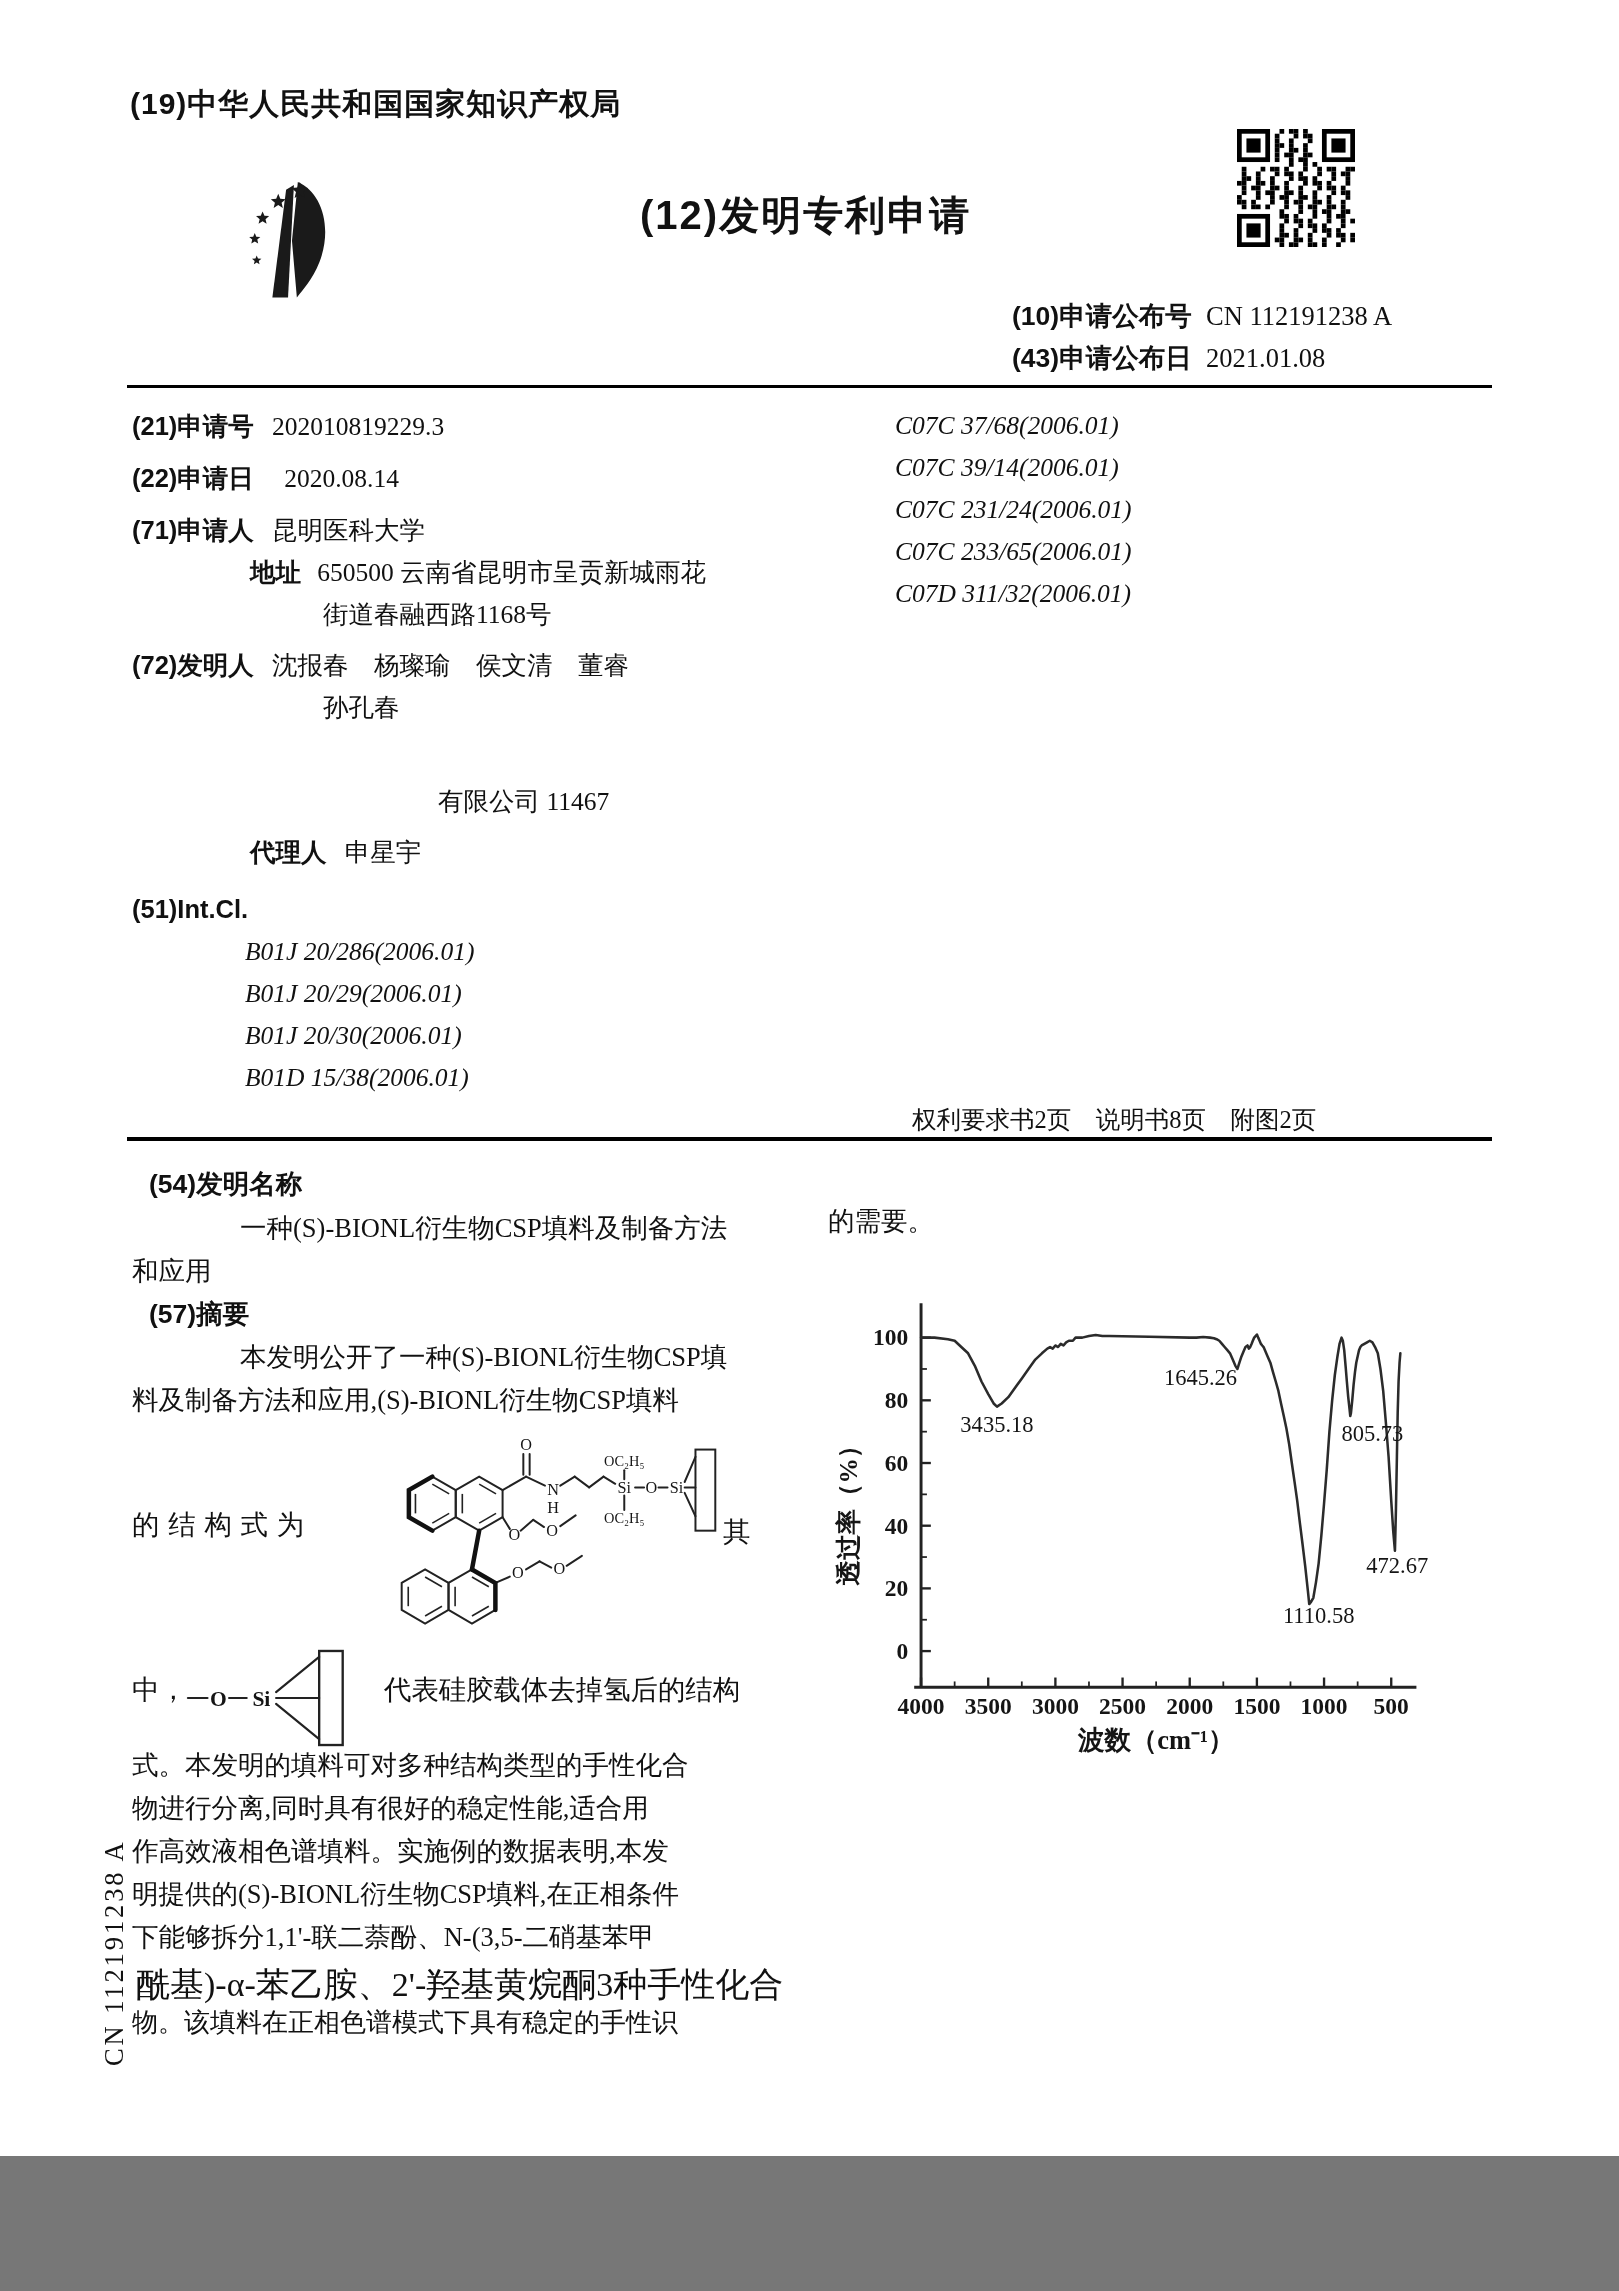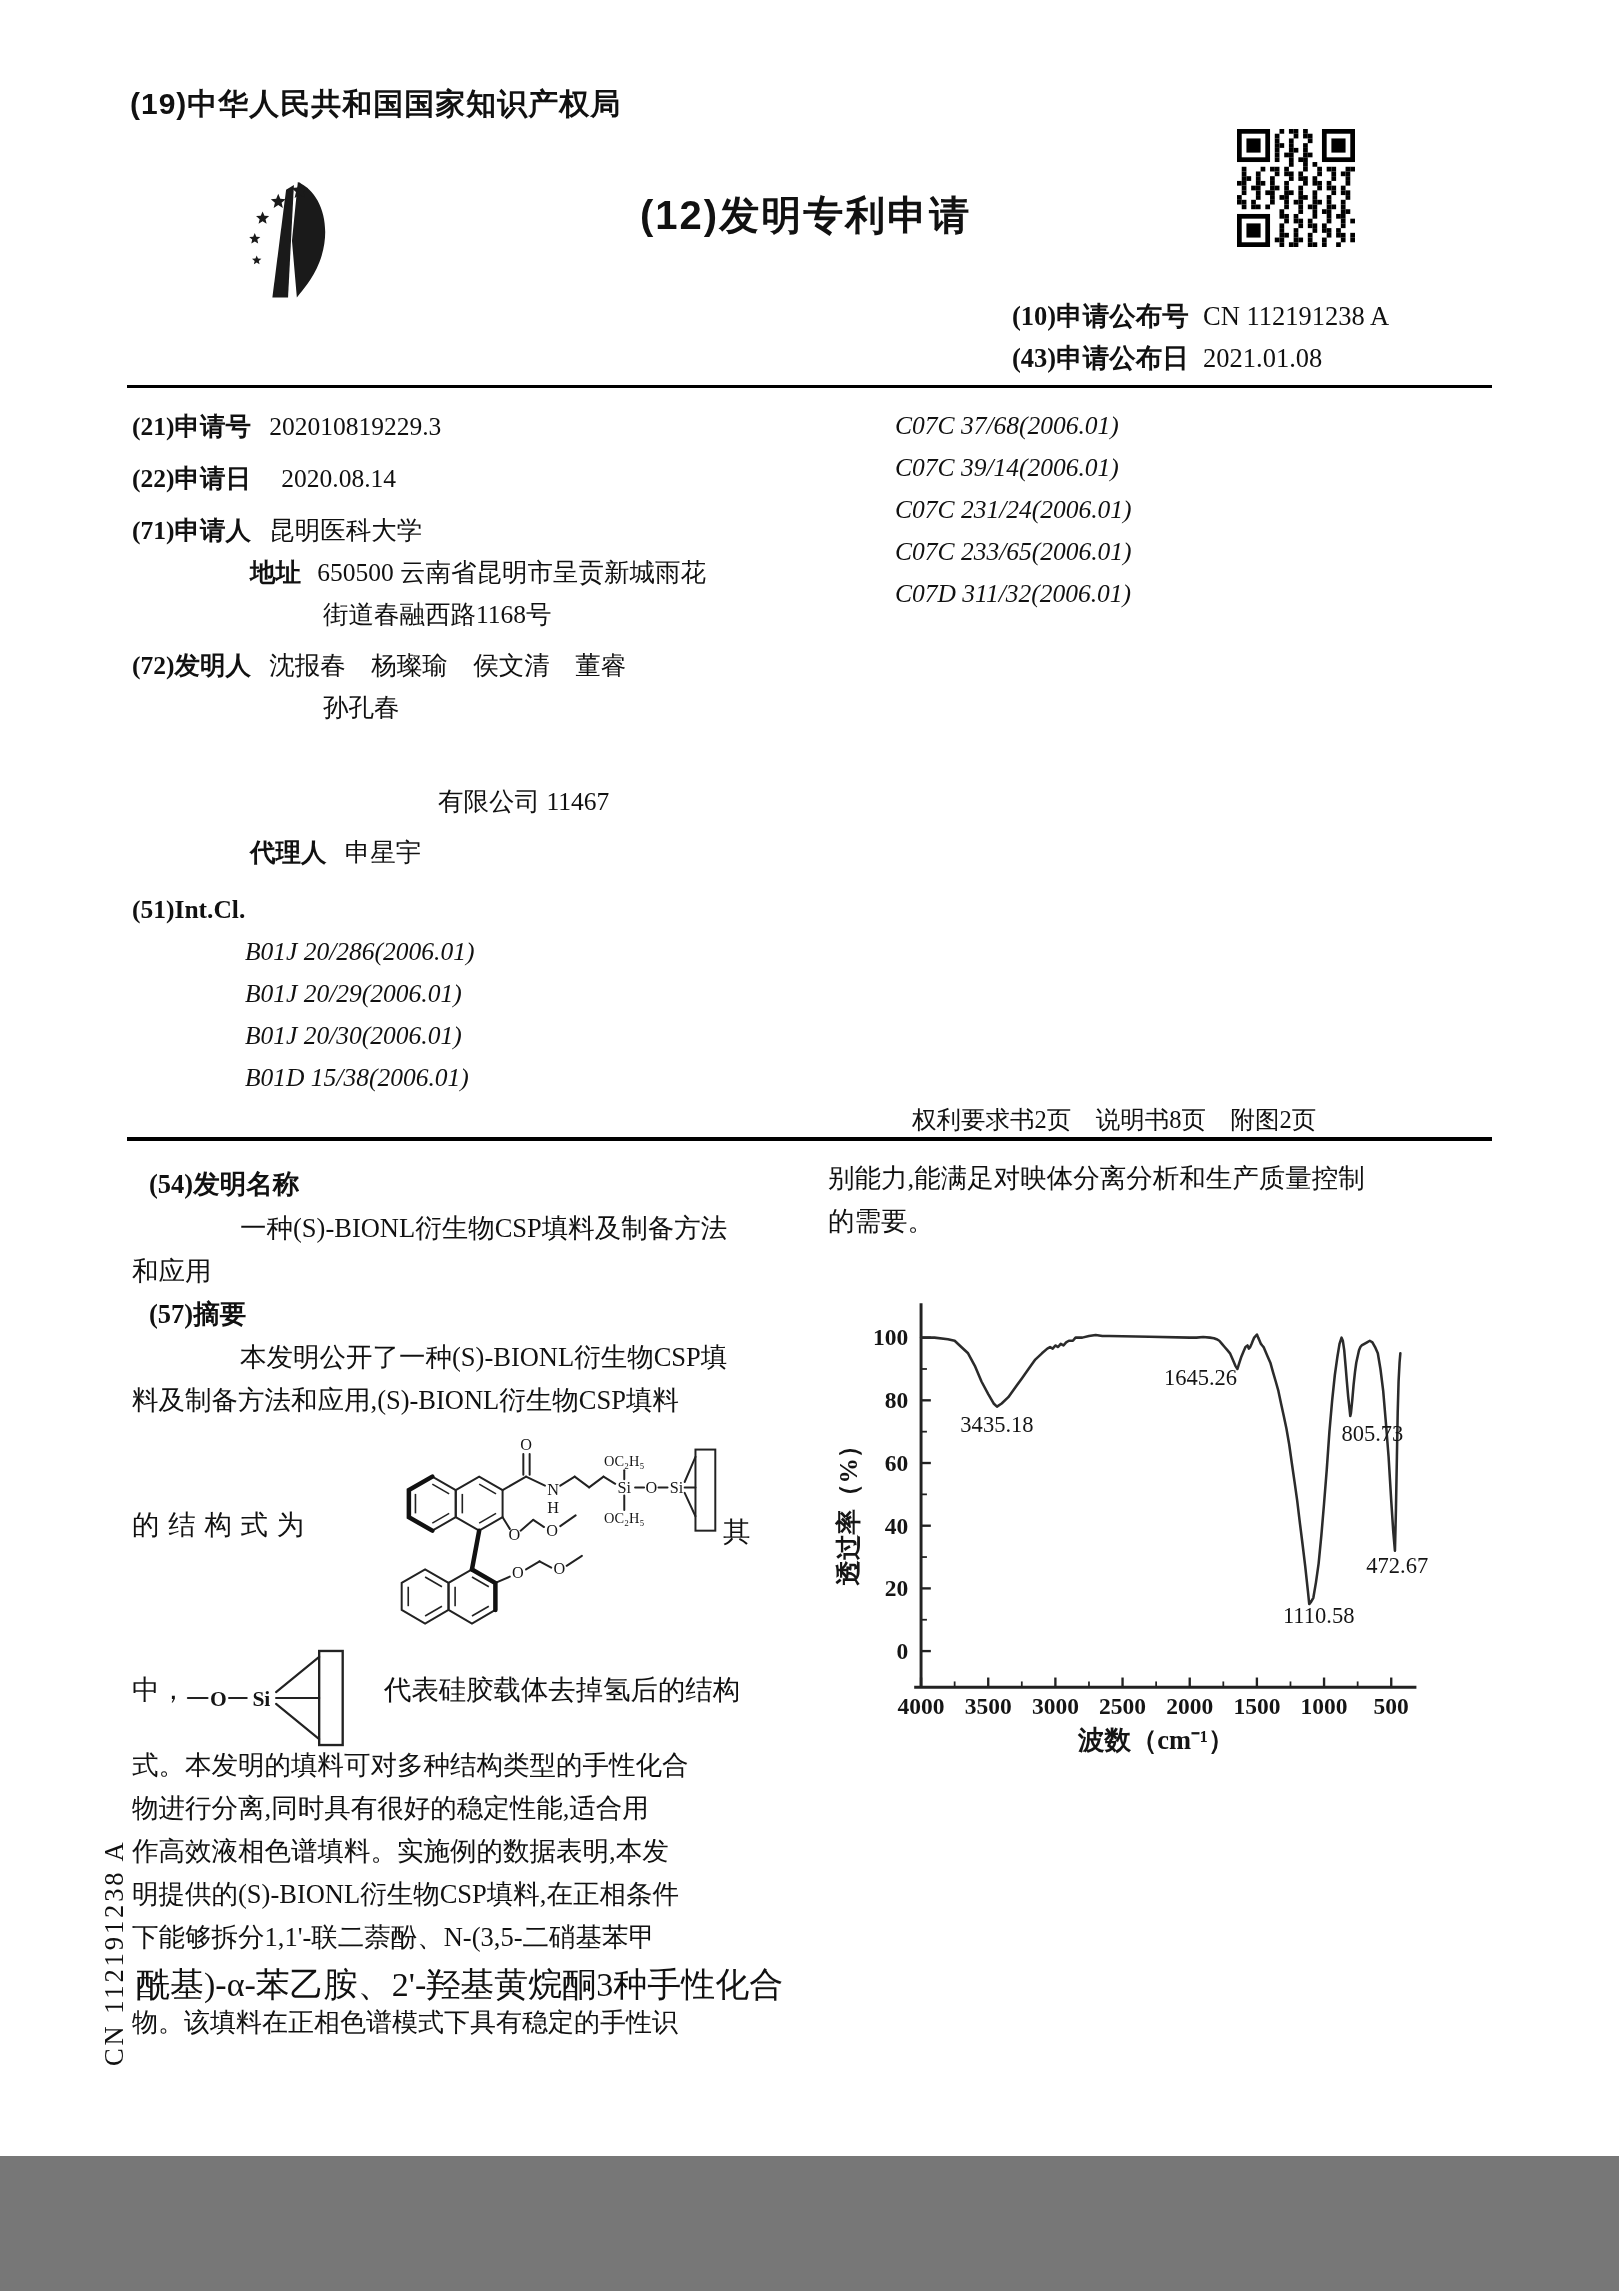--- a/index.html
+++ b/index.html
@@ -2,21 +2,21 @@
 <html><head>
 <meta charset="utf-8">
 <style>
   html,body{margin:0;padding:0;background:#777;}
   #page{position:relative;width:1619px;height:2156px;background:#ffffff;color:#111;
         font-family:"Liberation Serif",serif;overflow:hidden;}
   .abs{position:absolute;white-space:nowrap;}
   .hei{font-family:"Liberation Sans",sans-serif;font-weight:bold;}
   .ital{font-style:italic;}
   .hr{position:absolute;background:#000;}
-  .lbl{font-family:Liberation Serif, serif;font-weight:bold;}
+  .lbl{font-family:Liberation Sans, sans-serif;font-weight:bold;}
   .val{font-family:"Liberation Serif",serif;font-weight:normal;}
   svg text{font-family:"Liberation Serif",serif;fill:#151515;}
   svg .chem{stroke:#222;stroke-width:2.2;fill:none;stroke-linecap:round;}
   svg .chemthick{stroke:#111;stroke-width:5;fill:none;stroke-linecap:round;}
 </style>
 </head>
 <body>
 
 <div id="page">
 
@@ -387,21 +387,20 @@
   <div class="abs val" style="left:384px;top:1672px;font-size:27.4px">代表硅胶载体去掉氢后的结构</div>
 
   <div class="abs val" style="left:132px;top:1747px;font-size:26.5px">式。本发明的填料可对多种结构类型的手性化合</div>
   <div class="abs val" style="left:132px;top:1790px;font-size:26.5px">物进行分离,同时具有很好的稳定性能,适合用</div>
   <div class="abs val" style="left:132px;top:1833px;font-size:26.5px">作高效液相色谱填料。实施例的数据表明,本发</div>
   <div class="abs val" style="left:132px;top:1876px;font-size:26.5px">明提供的(S)-BIONL衍生物CSP填料,在正相条件</div>
   <div class="abs val" style="left:132px;top:1919px;font-size:26.5px">下能够拆分1,1'-联二萘酚、N-(3,5-二硝基苯甲</div>
   <div class="abs val" style="left:136px;top:1962px;font-size:34px">酰基)-α-苯乙胺、2'-羟基黄烷酮3种手性化合</div>
   <div class="abs val" style="left:132px;top:2005px;font-size:26px">物。该填料在正相色谱模式下具有稳定的手性识</div>
 
-  <div class="abs val" style="left:828px;top:1160px;font-size:26.5px">别能力,能满足对映体分离分析和生产质量控制</div>
   <div class="abs val" style="left:828px;top:1203px;font-size:26.5px">的需要。</div>
 
   <svg id="ir-chart" class="abs" style="left:828px;top:1264px" width="622" height="495" viewBox="0 0 635 505">
       <line x1="95" y1="40" x2="95" y2="432" stroke="#222" stroke-width="3"></line>
       <line x1="88" y1="432" x2="600.7142857142858" y2="432" stroke="#222" stroke-width="3"></line>
       <line x1="95" y1="395" x2="105" y2="395" stroke="#222" stroke-width="2.4"></line>
       <text x="82" y="403" text-anchor="end" font-size="24" font-family="Liberation Sans, sans-serif" font-weight="600">0</text>
       <line x1="95" y1="331" x2="105" y2="331" stroke="#222" stroke-width="2.4"></line>
       <text x="82" y="339" text-anchor="end" font-size="24" font-family="Liberation Sans, sans-serif" font-weight="600">20</text>
       <line x1="95" y1="267" x2="105" y2="267" stroke="#222" stroke-width="2.4"></line>

